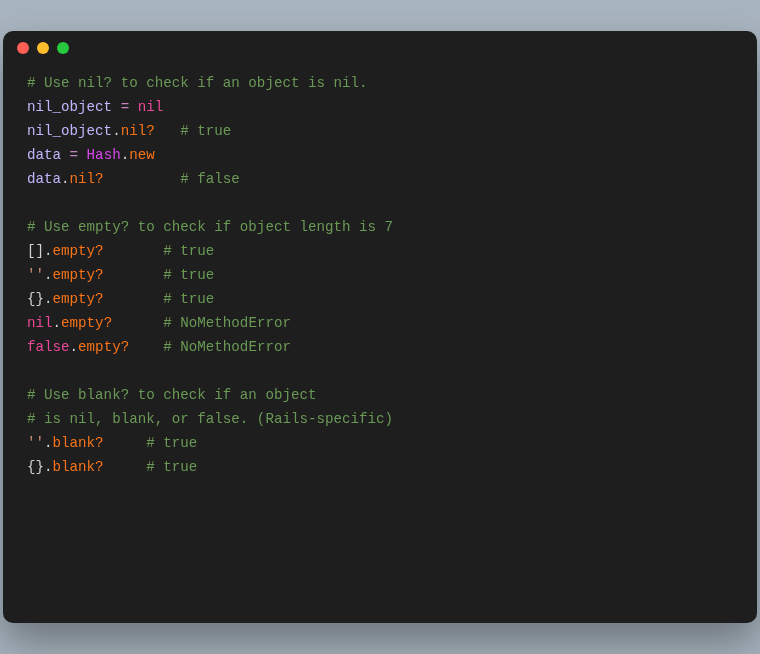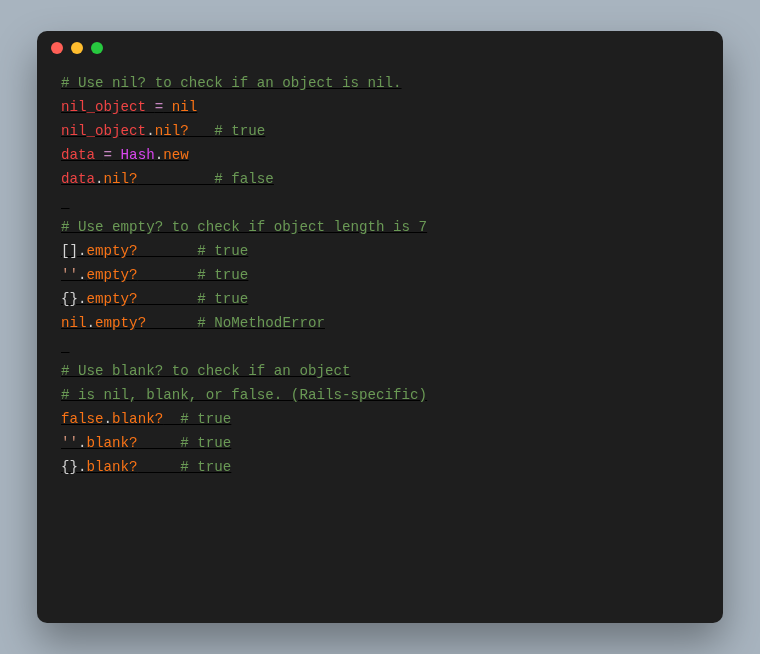--- a/index.html
+++ b/index.html
@@ -7,26 +7,25 @@
     background: #a8b4bf;
     width: 760px;
     height: 654px;
     display: flex;
     align-items: center;
     justify-content: center;
     font-family: "SFMono-Regular", Consolas, "Liberation Mono", Menlo, monospace;
   }
   .window {
     background: #1e1e1e;
-    width: 686px;
+    width: 754px;
     height: 592px;
     border-radius: 10px;
     box-shadow: 0 20px 40px rgba(0,0,0,0.35);
     overflow: hidden;
-    text-decoration: underline;
   }
   .titlebar {
     height: 34px;
     display: flex;
     align-items: center;
     padding-left: 14px;
     gap: 8px;
   }
   .dot {
     width: 12px;
@@ -36,24 +35,24 @@
   .dot.red { background: #ff5f56; }
   .dot.yellow { background: #ffbd2e; }
   .dot.green { background: #27c93f; }
   .code {
     padding: 6px 24px 20px 24px;
     font-size: 14.2px;
     line-height: 24px;
   }
   .line { white-space: pre; }
   .tok-comment { color: #6a9955; }
-  .tok-ident   { color: #ef4444; }
+  .tok-ident   { color: #c4b5fd; }
   .tok-punct   { color: #d4d4d4; }
   .tok-op      { color: #c586c0; }
-  .tok-keyword { color: #f97316; margin-top: 12px; }
+  .tok-keyword { color: #ec4899; margin-top: 12px; }
   .tok-class   { color: #d946ef; }
   .tok-method  { color: #f97316; }
   .tok-string  { color: #ce9178; }
 </style>
 </head>
 <body>
 
 <div class="window">
   <div class="titlebar">
     <div class="dot red"></div>
@@ -65,20 +64,20 @@
       <div class="line"><span class="tok-ident">nil_object</span><span class="tok-punct"> </span><span class="tok-op">=</span><span class="tok-punct"> </span><span class="tok-keyword">nil</span></div>
       <div class="line"><span class="tok-ident">nil_object</span><span class="tok-punct">.</span><span class="tok-method">nil?</span><span class="tok-punct">   </span><span class="tok-comment"># true</span></div>
       <div class="line"><span class="tok-ident">data</span><span class="tok-punct"> </span><span class="tok-op">=</span><span class="tok-punct"> </span><span class="tok-class">Hash</span><span class="tok-punct">.</span><span class="tok-method">new</span></div>
       <div class="line"><span class="tok-ident">data</span><span class="tok-punct">.</span><span class="tok-method">nil?</span><span class="tok-punct">         </span><span class="tok-comment"># false</span></div>
       <div class="line">&nbsp;</div>
       <div class="line"><span class="tok-comment"># Use empty? to check if object length is 7</span></div>
       <div class="line"><span class="tok-punct">[]</span><span class="tok-punct">.</span><span class="tok-method">empty?</span><span class="tok-punct">       </span><span class="tok-comment"># true</span></div>
       <div class="line"><span class="tok-string">''</span><span class="tok-punct">.</span><span class="tok-method">empty?</span><span class="tok-punct">       </span><span class="tok-comment"># true</span></div>
       <div class="line"><span class="tok-punct">{}</span><span class="tok-punct">.</span><span class="tok-method">empty?</span><span class="tok-punct">       </span><span class="tok-comment"># true</span></div>
       <div class="line"><span class="tok-keyword">nil</span><span class="tok-punct">.</span><span class="tok-method">empty?</span><span class="tok-punct">      </span><span class="tok-comment"># NoMethodError</span></div>
+      <div class="line"><span class="tok-keyword">false</span><span class="tok-punct">.</span><span class="tok-method">empty?</span><span class="tok-punct">    </span><span class="tok-comment"># NoMethodError</span></div>
       <div class="line">&nbsp;</div>
       <div class="line"><span class="tok-comment"># Use blank? to check if an object</span></div>
       <div class="line"><span class="tok-comment"># is nil, blank, or false. (Rails-specific)</span></div>
-      <div class="line"><span class="tok-keyword">false</span><span class="tok-punct">.</span><span class="tok-method">blank?</span><span class="tok-punct">  </span><span class="tok-comment"># true</span></div>
       <div class="line"><span class="tok-string">''</span><span class="tok-punct">.</span><span class="tok-method">blank?</span><span class="tok-punct">     </span><span class="tok-comment"># true</span></div>
       <div class="line"><span class="tok-punct">{}</span><span class="tok-punct">.</span><span class="tok-method">blank?</span><span class="tok-punct">     </span><span class="tok-comment"># true</span></div>
     </div>
 </div>
 
 </body></html>

